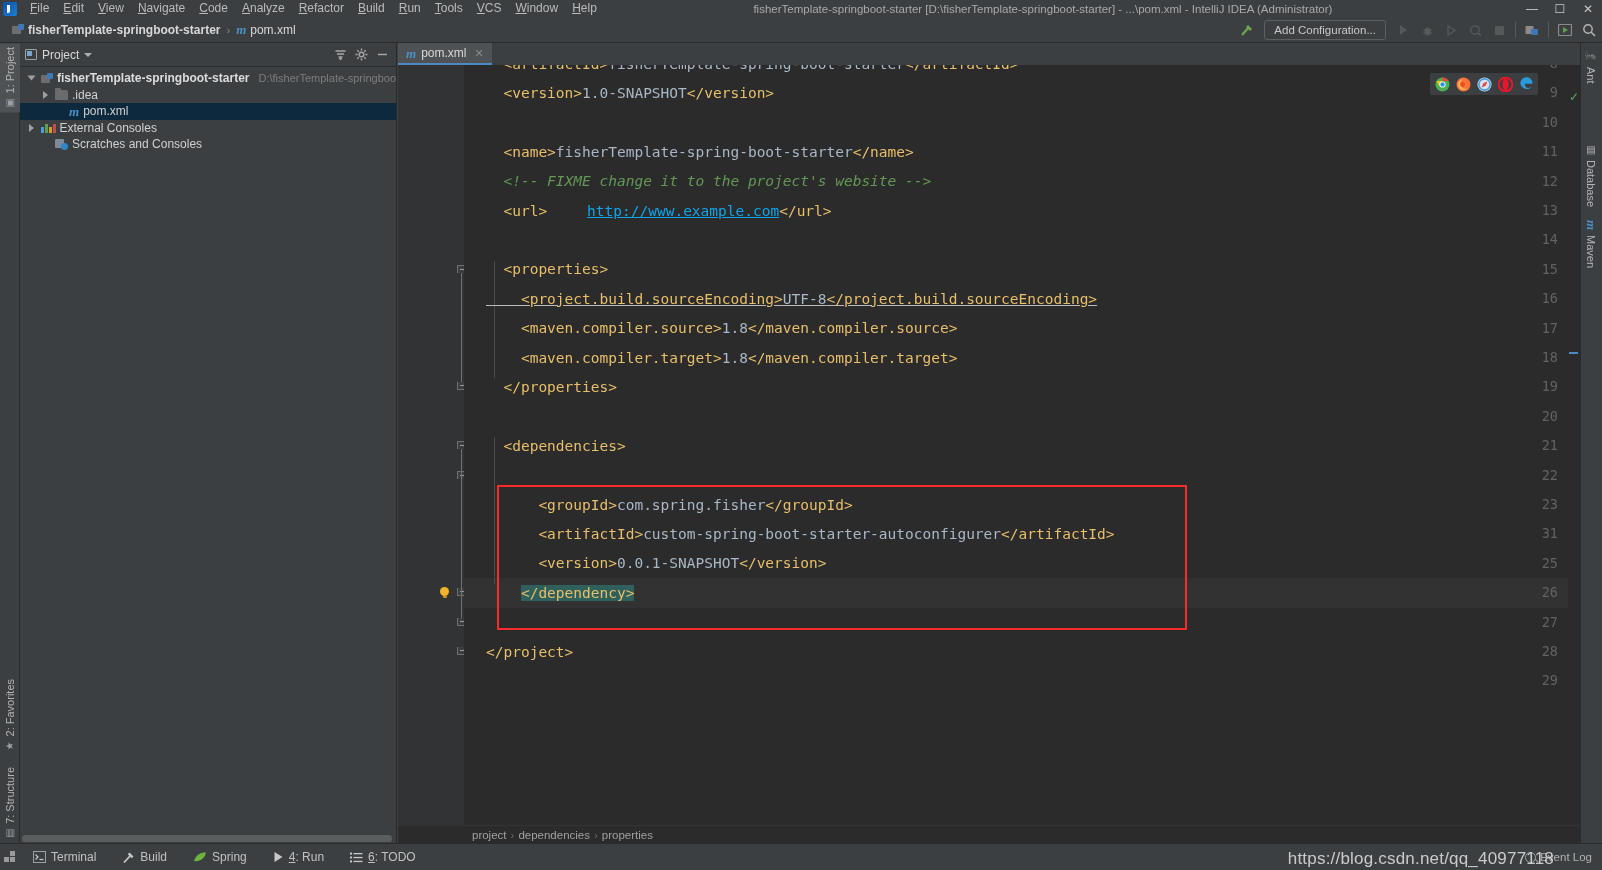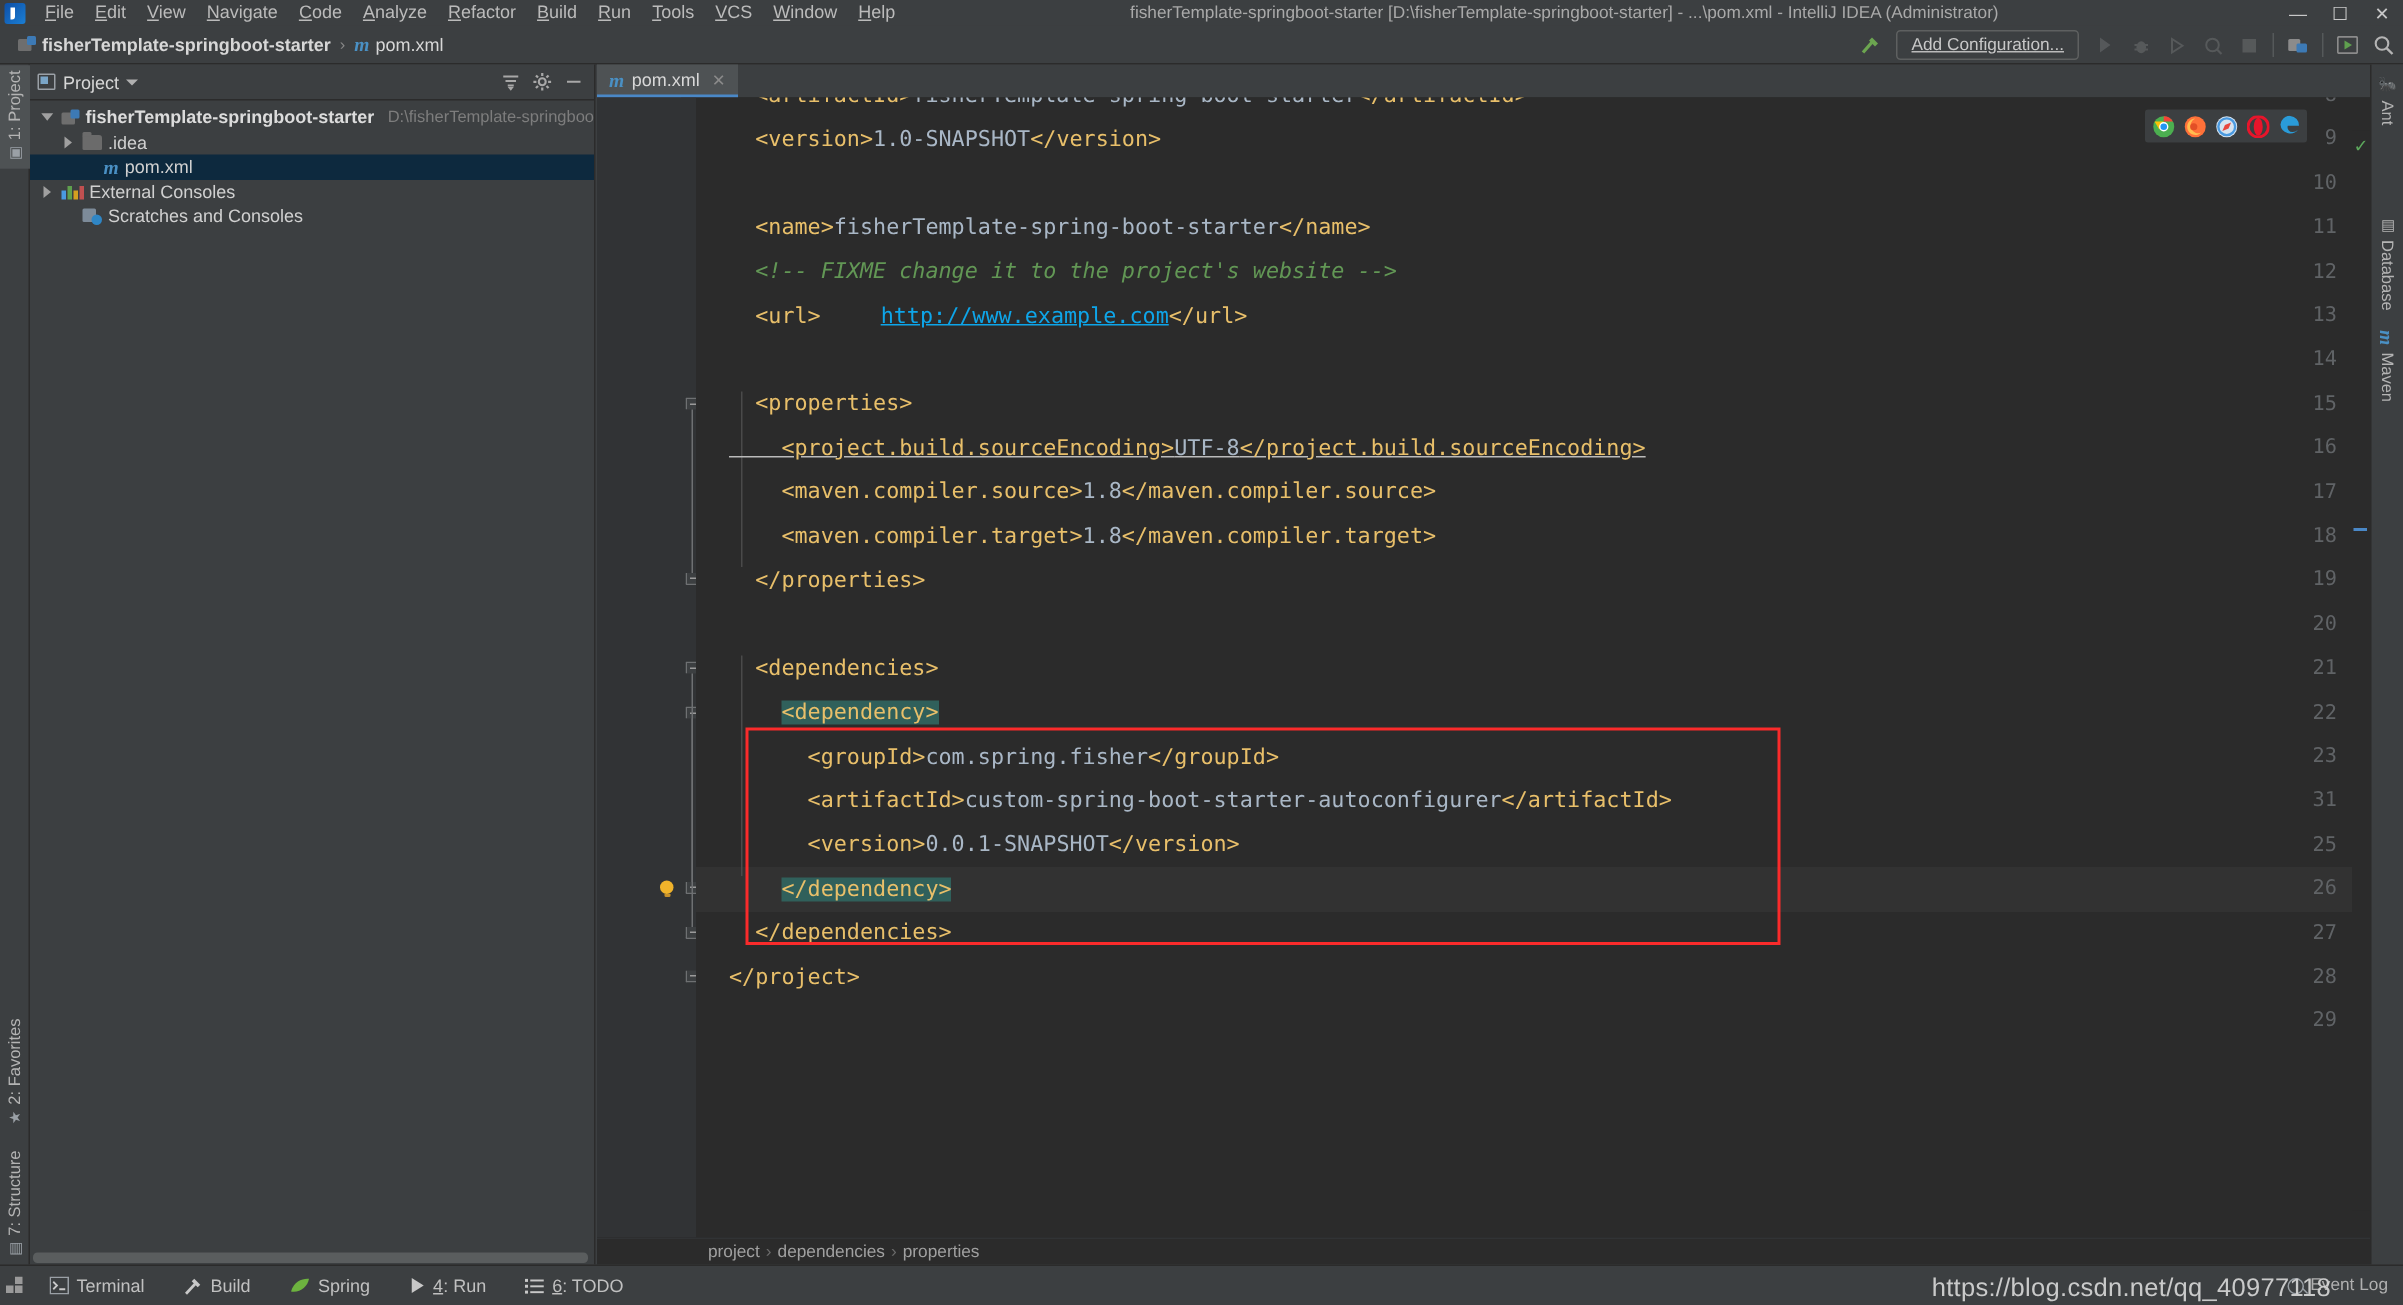--- a/index.html
+++ b/index.html
@@ -60,21 +60,21 @@
     width:12px;height:11px;position:relative;flex:none;
   }
   .icn-module::before{content:"";position:absolute;left:0;top:2px;width:9px;height:8px;background:#6e6e6e;border-radius:1px;}
   .icn-module::after{content:"";position:absolute;left:6px;top:0px;width:6px;height:6px;background:#3d7ab5;border-radius:1px;}
   .icn-maven-m {
     font-family:"Liberation Serif", serif; font-style:italic; font-weight:bold;
     color:#4a90c4; font-size:13px; line-height:1; flex:none;
   }
 
   .toolbar-right {
-    position:absolute; right:2px; top:0; height:26px; display:flex; align-items:center; gap:2px;text-decoration:underline;
+    position:absolute; right:2px; top:0; height:26px; display:flex; align-items:center; gap:2px;
   }
   .tb-btn {
     width:22px;height:22px;display:flex;align-items:center;justify-content:center;
     color:#9a9a9a; font-size:12px; line-height:1;
   }
   .tb-btn.dim { opacity:.42; }
   .addcfg {
     height:20px; padding:0 9px; display:flex; align-items:center;
     border:1px solid #5e6060; border-radius:3px; font-size:11.5px; color:#c8c8c8;
     background:transparent; white-space:nowrap; margin:0 4px;
@@ -538,37 +538,31 @@
           </div>
           <div class="row" style="top: 307.4px;">
             <span class="code-text"><span class="tg">  &lt;/properties&gt;</span></span>
           </div>
           <div class="row" style="top: 336.8px;">
             <span class="code-text"></span>
           </div>
           <div class="row" style="top: 366.2px;">
             <span class="code-text"><span class="tg">  &lt;dependencies&gt;</span></span>
           </div>
-          <div class="row" style="top: 395.6px;">
-            <span class="code-text"><span class="tg">    </span><span class="tg sel-hl">&lt;dependency&gt;</span></span>
-          </div>
           <div class="row" style="top: 425px;">
             <span class="code-text"><span class="tg">      &lt;groupId&gt;</span><span class="tv">com.spring.fisher</span><span class="tg">&lt;/groupId&gt;</span></span>
           </div>
           <div class="row" style="top: 454.4px;">
             <span class="code-text"><span class="tg">      &lt;artifactId&gt;</span><span class="tv">custom-spring-boot-starter-autoconfigurer</span><span class="tg">&lt;/artifactId&gt;</span></span>
           </div>
           <div class="row" style="top: 483.8px;">
             <span class="code-text"><span class="tg">      &lt;version&gt;</span><span class="tv">0.0.1-SNAPSHOT</span><span class="tg">&lt;/version&gt;</span></span>
           </div>
           <div class="row" style="top: 513.2px;">
             <span class="code-text"><span class="tg">    </span><span class="tg sel-hl">&lt;/dependency&gt;</span></span>
-          </div>
-          <div class="row" style="top: 542.6px;">
-            <span class="code-text"><span class="tg">  &lt;/dependencies&gt;</span></span>
           </div>
           <div class="row" style="top: 572px;">
             <span class="code-text"><span class="tg">&lt;/project&gt;</span></span>
           </div>
           <div class="row" style="top: 601.4px;">
             <span class="code-text"></span>
           </div>
         </div>
       <div id="gutternums">
           <div class="lnum" style="top: -16px;">8</div>

